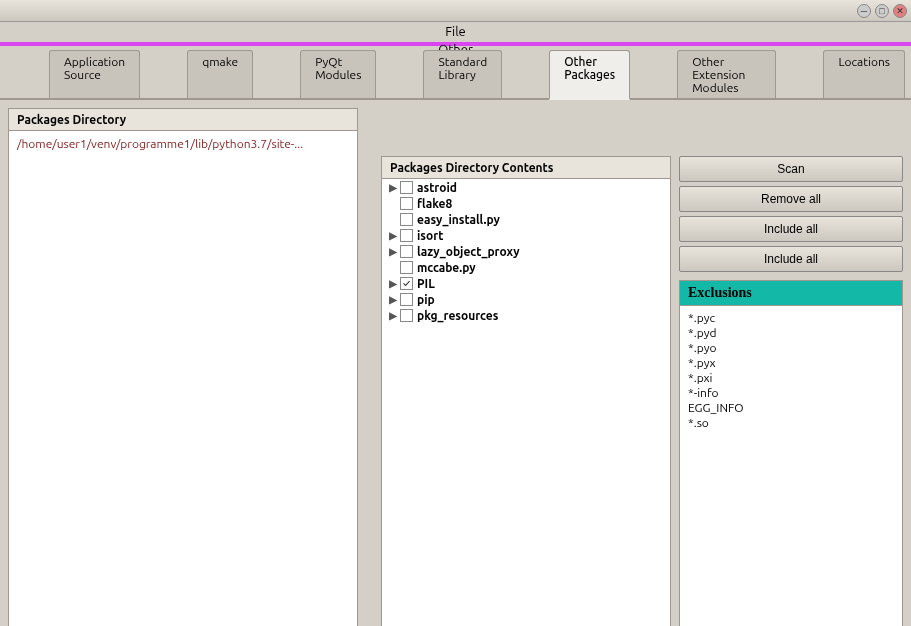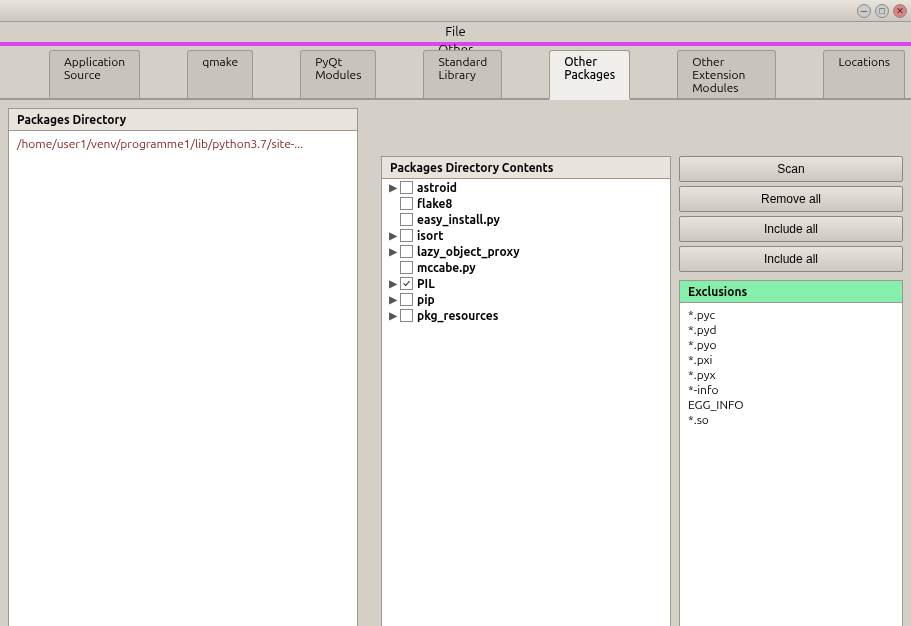--- a/index.html
+++ b/index.html
@@ -193,25 +193,26 @@
     }
 
     .exclusions-panel {
       flex: 1;
       border: 1px solid #a09890;
       background: white;
       display: flex;
       flex-direction: column;
     }
     .exclusions-header {
-      background: #86efac;
+      background: #14b8a6;
       border-bottom: 1px solid #a09890;
       padding: 4px 8px;
-      font-size: 12px;
+      font-size: 14px;
       font-weight: bold;
+      font-family: Liberation Serif, serif;
     }
     .exclusions-list {
       flex: 1;
       padding: 4px;
       overflow: auto;
     }
     .exclusion-item {
       font-size: 12px;
       padding: 1px 4px;
       cursor: default;
@@ -323,22 +324,22 @@
         <button class="action-btn">Include all</button>
         <button class="action-btn">Include all</button>
       </div>
 
       <div class="exclusions-panel">
         <div class="exclusions-header">Exclusions</div>
         <div class="exclusions-list">
           <div class="exclusion-item">*.pyc</div>
           <div class="exclusion-item">*.pyd</div>
           <div class="exclusion-item">*.pyo</div>
+          <div class="exclusion-item">*.pyx</div>
           <div class="exclusion-item">*.pxi</div>
-          <div class="exclusion-item">*.pyx</div>
           <div class="exclusion-item">*-info</div>
           <div class="exclusion-item">EGG_INFO</div>
           <div class="exclusion-item">*.so</div>
         </div>
       </div>
     </div>
 
   </div>
 </div>
 

